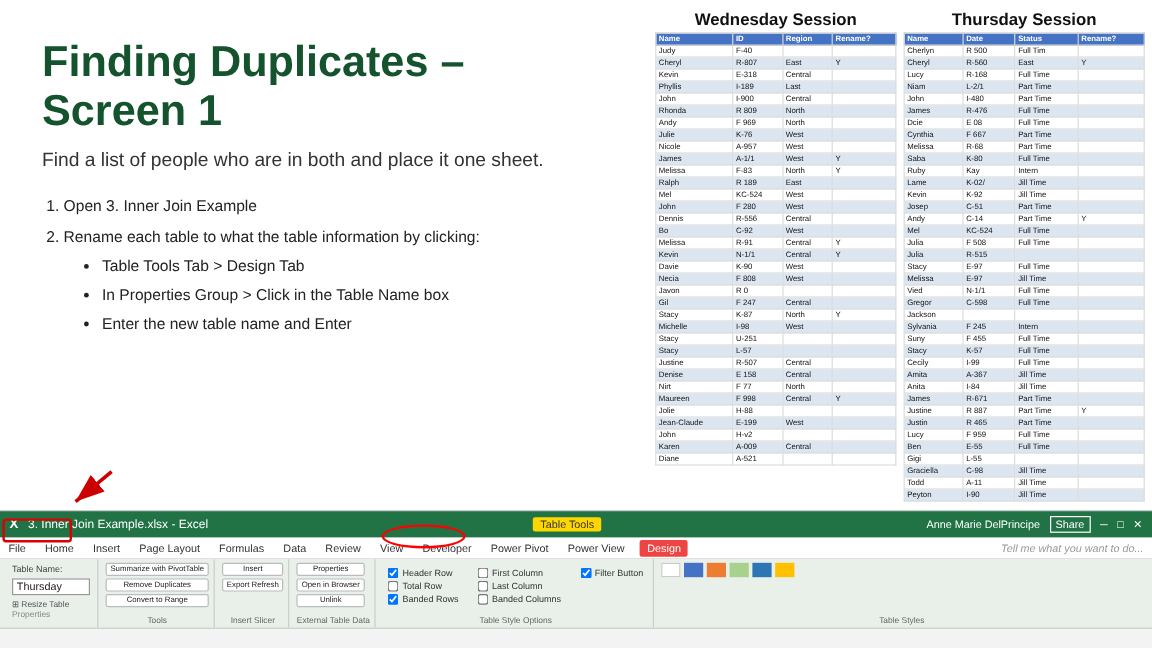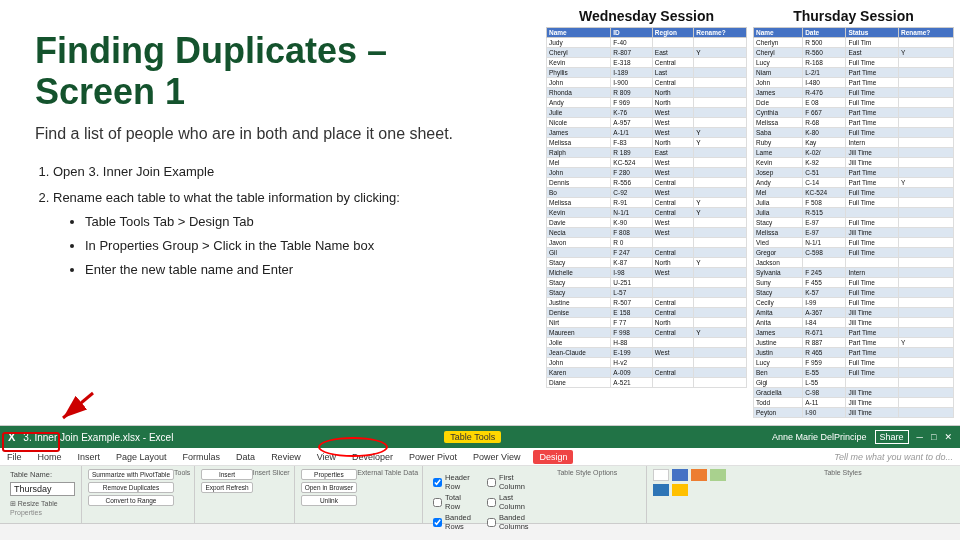--- a/index.html
+++ b/index.html
@@ -175,21 +175,21 @@
       height: 58px;
       display: flex;
       align-items: stretch;
       padding: 0 4px;
       border-bottom: 1px solid #ccc;
       gap: 2px;
     }
 
     .ribbon-group {
       display: flex;
-      flex-direction: row;
+      flex-direction: column;
       align-items: flex-start;
       padding: 3px 4px 2px 4px;
       border-right: 1px solid #ccc;
       min-width: 60px;
       justify-content: space-between;
     }
 
     .ribbon-group-label {
       font-size: 7px;
       color: #666;
@@ -871,20 +871,23 @@
         <div class="checkbox-group">
           <label class="checkbox-row"><input type="checkbox" checked="" style="">Header Row</label>
           <label class="checkbox-row"><input type="checkbox" style="">Total Row</label>
           <label class="checkbox-row"><input type="checkbox" checked="" style="">Banded Rows</label>
         </div>
         <div class="checkbox-group">
           <label class="checkbox-row"><input type="checkbox" style="">First Column</label>
           <label class="checkbox-row"><input type="checkbox" style="">Last Column</label>
           <label class="checkbox-row"><input type="checkbox" style="">Banded Columns</label>
         </div>
+        <div class="checkbox-group">
+          <label class="checkbox-row"><input type="checkbox" checked="" style="">Filter Button</label>
+        </div>
       </div>
       <span class="ribbon-group-label">Table Style Options</span>
     </div>
 
     <div class="ribbon-group" style="flex:1;border-right:none;">
       <div style="display:flex;gap:3px;flex-wrap:wrap;">
         <div style="width:16px;height:12px;background:#fff;border:1px solid #ccc;"></div>
         <div style="width:16px;height:12px;background:#4472c4;"></div>
         <div style="width:16px;height:12px;background:#ed7d31;"></div>
         <div style="width:16px;height:12px;background:#a9d18e;"></div>

